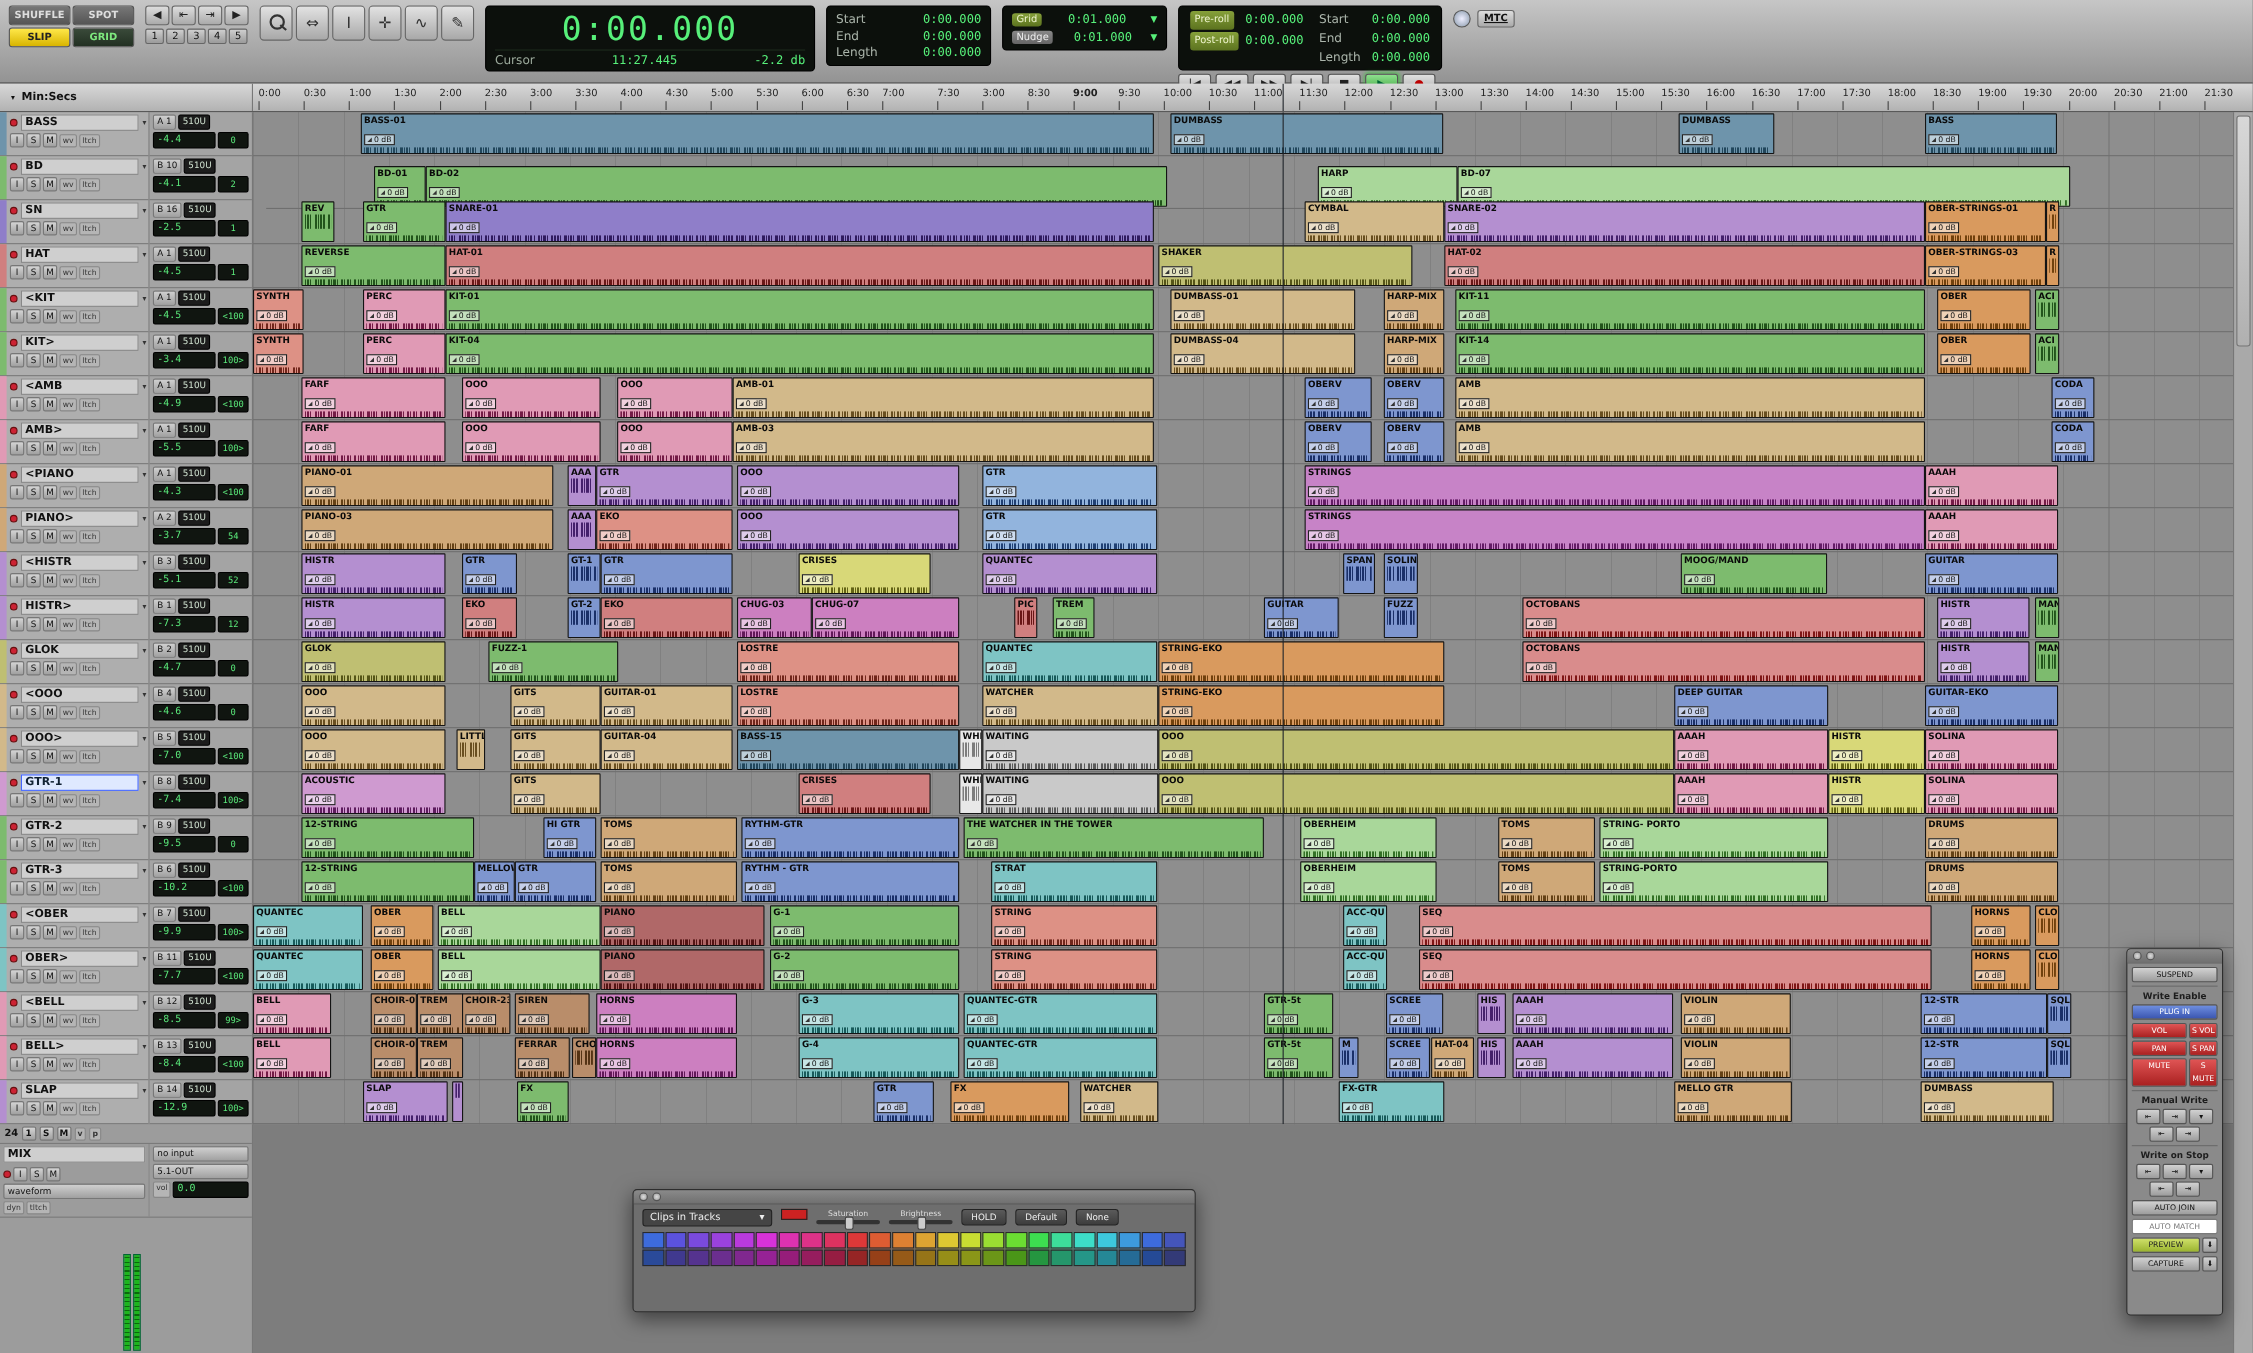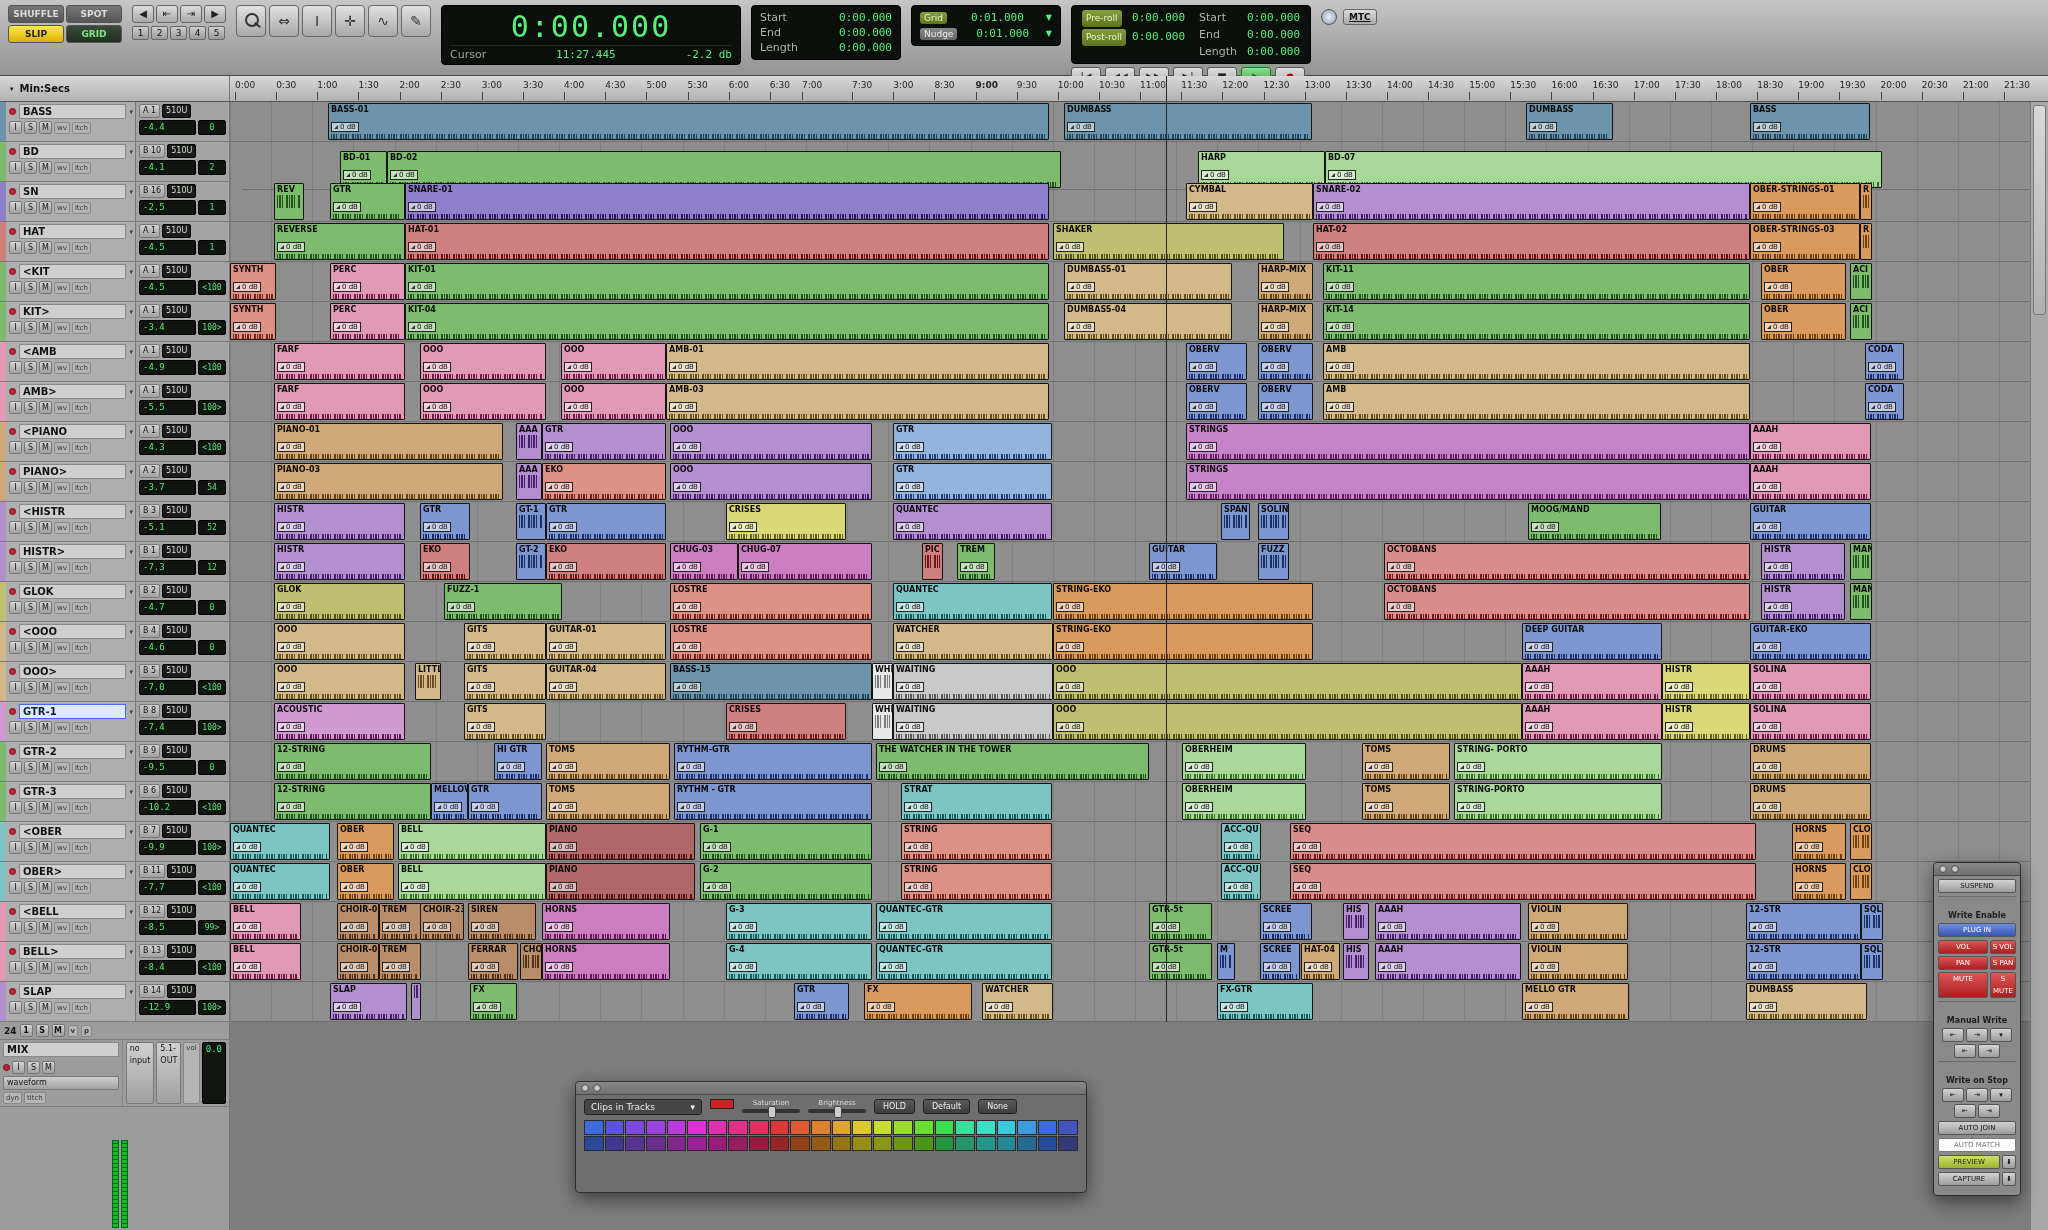--- a/index.html
+++ b/index.html
@@ -93,21 +93,21 @@
   padding:0 2px;margin:1px 0 0 2px;color:#111;}
 .cdb::before{content:"";display:inline-block;border-left:4px solid transparent;border-bottom:4px solid #333;margin-right:2px;}
 .cwave{height:13px;margin:1px 2px 0;opacity:.95;}
 .playhead{position:absolute;top:0;width:1px;height:920px;background:#20242a;}
 .phmark{position:absolute;top:0;width:1px;height:26px;background:#20242a;}
 
 .bottomleft{position:absolute;left:0;top:920px;width:230px;height:208px;background:#9c9c9c;border-right:1px solid #777;}
 .row24{display:flex;gap:3px;align-items:center;padding:2px 4px;border-bottom:1px solid #7a7a7a;font-size:9px;font-weight:bold;}
 .mixblk{display:flex;border-bottom:1px solid #7a7a7a;}
 .mixleft{width:136px;padding:2px 3px;display:flex;flex-direction:column;gap:2px;border-right:1px solid #888;}
-.mixright{flex:1;padding:2px 3px;display:flex;flex-direction:row;gap:2px;}
+.mixright{flex:1;padding:2px 3px;display:flex;flex-direction:column;gap:2px;}
 .mixname{font-size:10px;font-weight:bold;background:#cfcfcf;border:1px solid #888;padding:0 3px;line-height:13px;}
 .meters{position:absolute;left:112px;top:118px;width:17px;height:88px;display:flex;gap:2px;}
 .meter{width:7px;background:repeating-linear-gradient(0deg,#1db51d 0 3px,#0a6a0a 3px 4px);border:1px solid #063;}
 .editbottom{position:absolute;left:230px;top:920px;right:18px;height:208px;background:#989898;}
 .mline{height:3px;background:#8fb13a;border-bottom:1px solid #5a6e1d;}
 .mtag{position:absolute;left:4px;top:-1px;font-size:8px;background:#d2e08a;border:1px solid #6a7a2a;padding:0 3px;line-height:10px;}
 .mixlanebtm{position:absolute;left:0;right:0;top:86px;height:1px;background:#787878;}
 
 .fwin{position:absolute;background:#6e6e6e;border:1px solid #2d2d2d;border-radius:4px;
   box-shadow:0 6px 18px rgba(0,0,0,.5);}
@@ -127,21 +127,21 @@
 .swrow{display:flex;gap:1px;padding:0 8px;margin-top:1px;}
 .sw{width:20px;height:15px;border:1px solid #2a2a2a;}
 .autowin{left:1933px;top:862px;width:88px;height:334px;background:#8a8a8a;}
 .awbody{padding:3px 4px;display:flex;flex-direction:column;gap:3px;}
 .awbtn{font-size:7px;text-align:center;line-height:12px;background:linear-gradient(#d2d2d2,#9c9c9c);
   border:1px solid #555;border-radius:2px;color:#111;}
 .awbtn.red{background:linear-gradient(#e05555,#a92020);color:#fff;}
 .awbtn.blue{background:linear-gradient(#6f8fe0,#3a55b0);color:#fff;}
 .awbtn.green{background:linear-gradient(#cfe06a,#9ab32f);color:#222;}
 .awbtn.dim{color:#777;background:#ffffff;border-color:#7a7a7a;}
-.awhead{font-size:8px;font-weight:bold;text-align:center;color:#1d1d1d;border-top:1px solid #6a6a6a;padding-top:14px;}
+.awhead{font-size:8px;font-weight:bold;text-align:center;color:#1d1d1d;border-top:1px solid #6a6a6a;padding-top:4px;}
 .awrow{display:flex;gap:2px;}
 .awrow .awbtn{flex:1;}
 .awarr{display:flex;gap:2px;justify-content:center;}
 .awarr .awbtn{width:22px;}
 </style>
 </head>
 <body>
 
 <div class="toolbar">
   <div class="modes">

